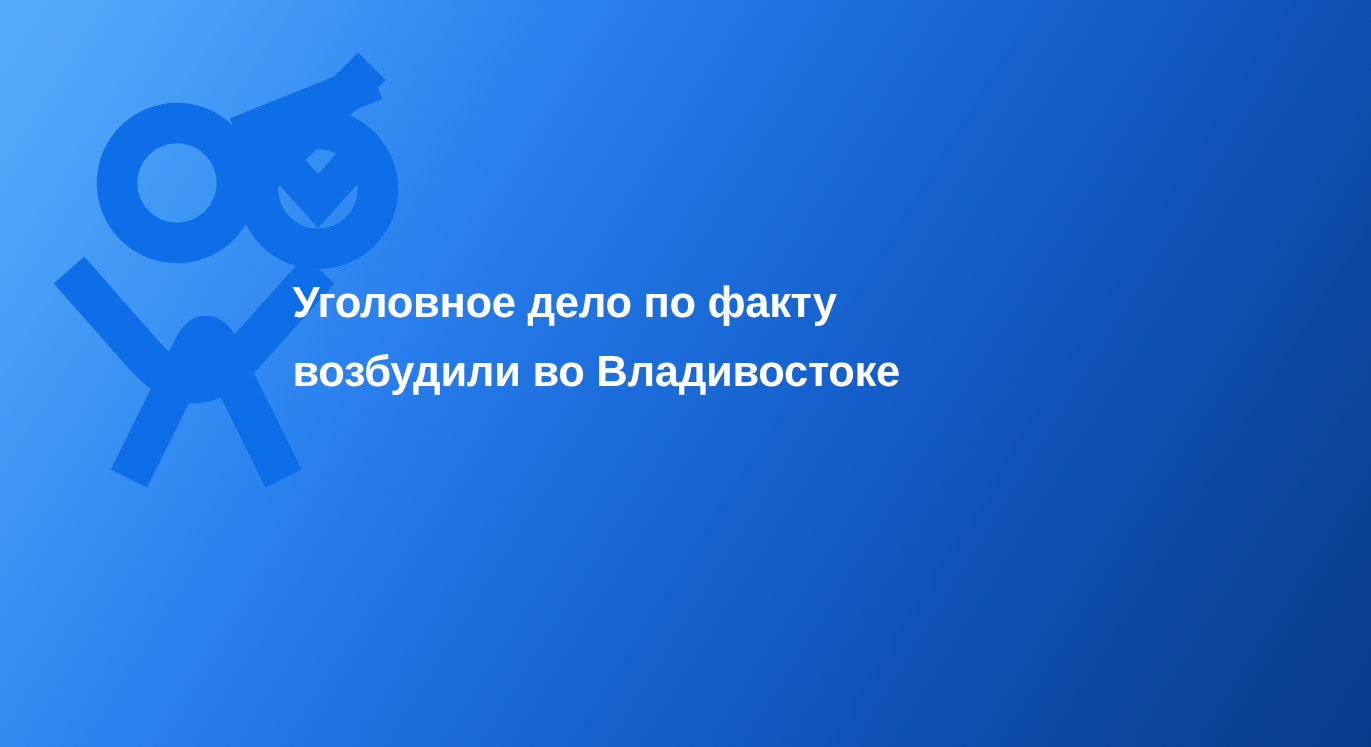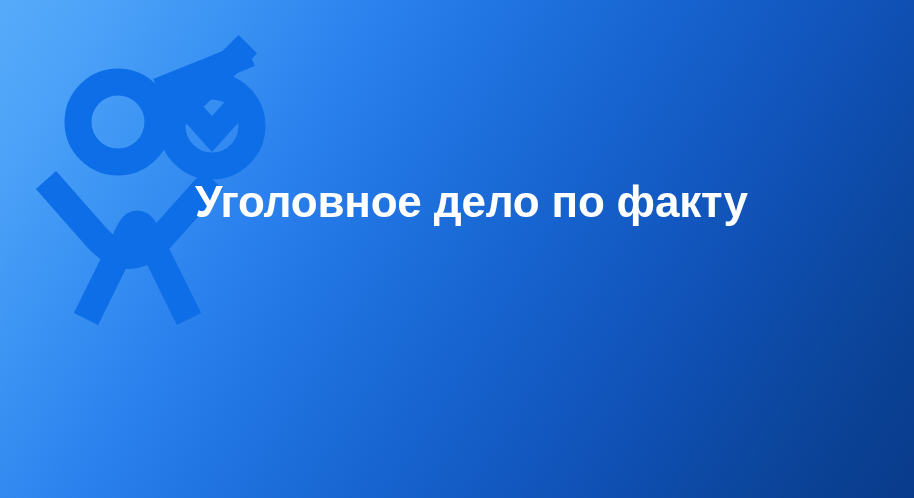--- a/index.html
+++ b/index.html
@@ -52,21 +52,21 @@
   
   #headline {
     position: absolute;
     left: 195px;
     top: 179px;
     width: 700px;
   }
   #headline .line {
     display: block;
     color: #ffffff;
-    font-size: 44px;
+    font-size: 29px;
     line-height: 46px;
     font-weight: bold;
     letter-spacing: -0.2px;
     white-space: nowrap;
     text-rendering: optimizeLegibility;
   }
 </style>
 </head>
 <body>
 
@@ -90,15 +90,16 @@
       </g>
 
       <g>
         <rect x="155" y="-8" width="26" height="124" rx="0" fill="#0D6EE8" transform="rotate(45 168 54)"></rect>
       </g>
     </svg>
   </div>
 
   <div id="headline">
     <span class="line">Уголовное дело по факту</span>
+    <span class="line">возбудили во Владивостоке</span>
   </div>
 
 </div>
 
 </body></html>

